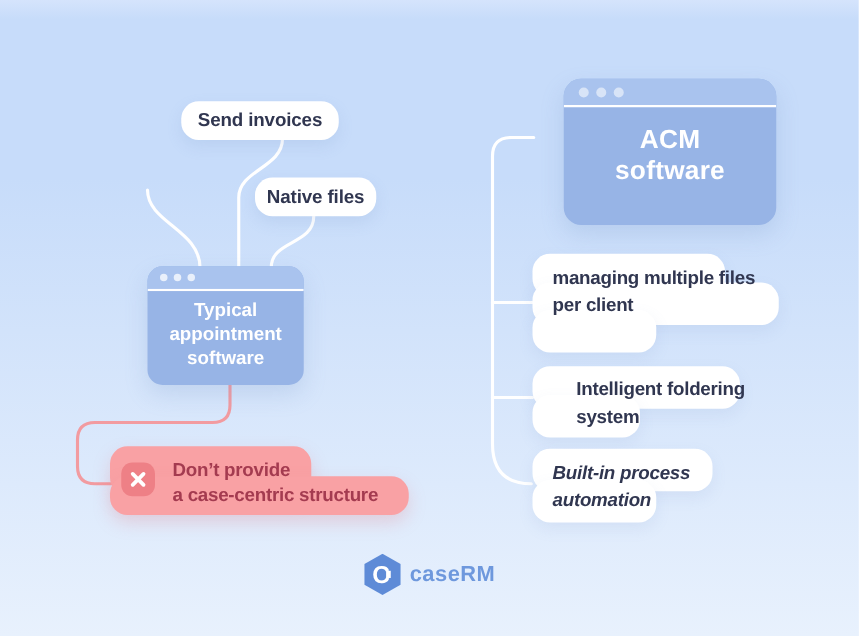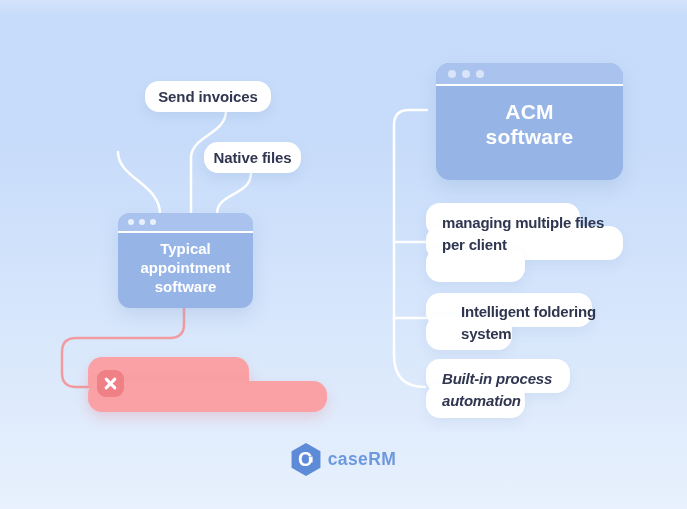--- a/index.html
+++ b/index.html
@@ -29,26 +29,26 @@
     position:absolute;z-index:2;background:var(--window-body,#97b4e6);
     box-shadow:0 8px 18px rgba(120,150,200,.22);
   }
   .window .win-header{
     background:var(--window-header,#a9c3ee);
     display:flex;align-items:center;border-bottom:2px solid #ffffff;
   }
   .dot{border-radius:50%;display:inline-block;}
   .win-title{color:var(--window-text,#ffffff);text-align:center;}
 
-  #typical-window{left:118px;top:213px;width:135px;height:95px;border-radius:12px;}
+  #typical-window{left:118px;top:213px;width:125px;height:95px;border-radius:12px;}
   #typical-window .win-header{height:20px;border-radius:12px 12px 0 0;padding-left:10px;gap:5px;}
   #typical-window .dot{width:6px;height:6px;background:rgba(255,255,255,.75);}
   #typical-window .win-title{padding:6px 8px 0;font-size:15px;line-height:19px;}
 
-  #acm-window{left:436px;top:63px;width:187px;height:117px;border-radius:14px;}
+  #acm-window{left:451px;top:63px;width:170px;height:117px;border-radius:14px;}
   #acm-window .win-header{height:23px;border-radius:14px 14px 0 0;padding-left:12px;gap:6px;}
   #acm-window .dot{width:8px;height:8px;background:rgba(255,255,255,.55);}
   #acm-window .win-title{padding-top:13px;font-size:21px;line-height:25px;letter-spacing:.2px;}
 
   .stepped{position:absolute;z-index:2;}
   .step-row{position:absolute;left:0;border-radius:14px;height:34px;}
   .stepped.benefit .step-row{background:var(--pill-bg,#fff);box-shadow:0 5px 12px rgba(120,150,200,.12);}
   .step-text{
     position:absolute;left:16px;z-index:3;white-space:nowrap;
     color:var(--pill-text,#303650);font-size:15px;line-height:21.5px;letter-spacing:-.2px;
@@ -140,20 +140,24 @@
   </div>
 
   <div class="stepped" id="drawback-box" style="left:88px;top:357px;width:240px;height:55px;">
     <div class="step-row" style="top:0;width:161px;height:39px;"></div>
     <div class="step-row" style="top:24px;width:239px;height:31px;"></div>
     <div id="x-icon">
       <svg width="13" height="13" viewBox="0 0 12 12">
         <path d="M2,2 L10,10 M10,2 L2,10" stroke="#ffffff" stroke-width="2.8" stroke-linecap="round" fill="none"></path>
       </svg>
     </div>
+    <div class="step-text" style="top:10px;">
+      <div>Don’t provide</div>
+      <div>a case-centric structure</div>
+    </div>
   </div>
 
   <div id="footer">
     <svg width="30" height="33" viewBox="0 0 28 32">
       <polygon points="14,0 28,8 28,24 14,32 0,24 0,8" fill="var(--brand-blue,#5e8bd7)"></polygon>
       <text x="13" y="22.5" text-anchor="middle" font-family="Liberation Sans, DejaVu Sans, sans-serif" font-size="19" font-weight="bold" fill="#ffffff">C</text>
       <rect x="16.8" y="13.2" width="3.6" height="5.6" fill="#ffffff"></rect>
     </svg>
     <span id="brand-name">caseRM</span>
   </div>

